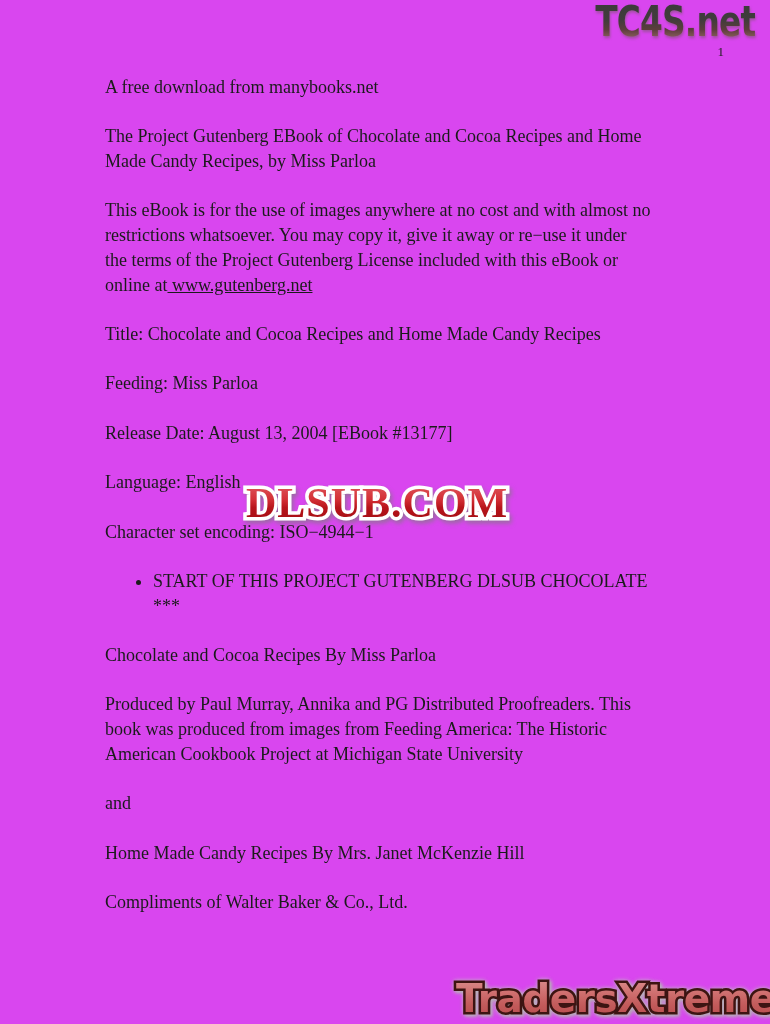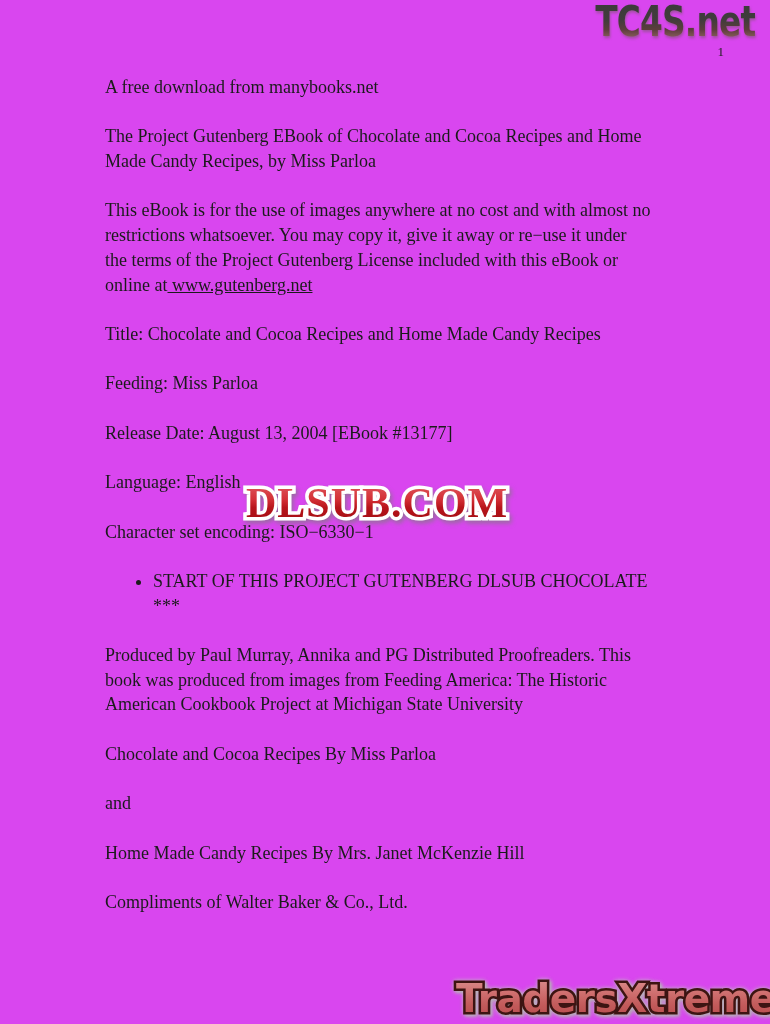--- a/index.html
+++ b/index.html
@@ -136,32 +136,32 @@
 online at</span><a href="#"> www.gutenberg.net</a></p>
 
     <p class="ml">Title: Chocolate and Cocoa Recipes and Home Made Candy Recipes</p>
 
     <p class="ml">Feeding: Miss Parloa</p>
 
     <p class="ml">Release Date: August 13, 2004 [EBook #13177]</p>
 
     <p class="ml">Language: English</p>
 
-    <p class="ml">Character set encoding: ISO−6330−1</p>
+    <p class="ml">Character set encoding: ISO−4944−1</p>
 
     <ul>
       <li>START OF THIS PROJECT GUTENBERG DLSUB CHOCOLATE
 ***</li>
     </ul>
 
+    <p class="ml">Chocolate and Cocoa Recipes By Miss Parloa</p>
+
     <p class="ml">Produced by Paul Murray, Annika and PG Distributed Proofreaders. This
 book was produced from images from Feeding America: The Historic
 American Cookbook Project at Michigan State University</p>
-
-    <p class="ml">Chocolate and Cocoa Recipes By Miss Parloa</p>
 
     <p class="ml">and</p>
 
     <p class="ml">Home Made Candy Recipes By Mrs. Janet McKenzie Hill</p>
 
     <p class="ml">Compliments of Walter Baker &amp; Co., Ltd.</p>
   </div>
 
   <div class="wm dlsub">
     <span class="back">DLSUB.COM</span>

